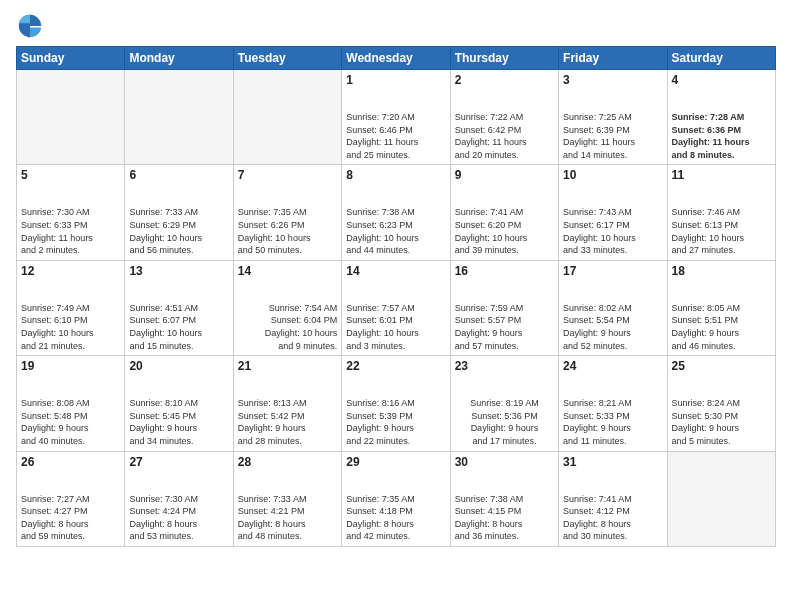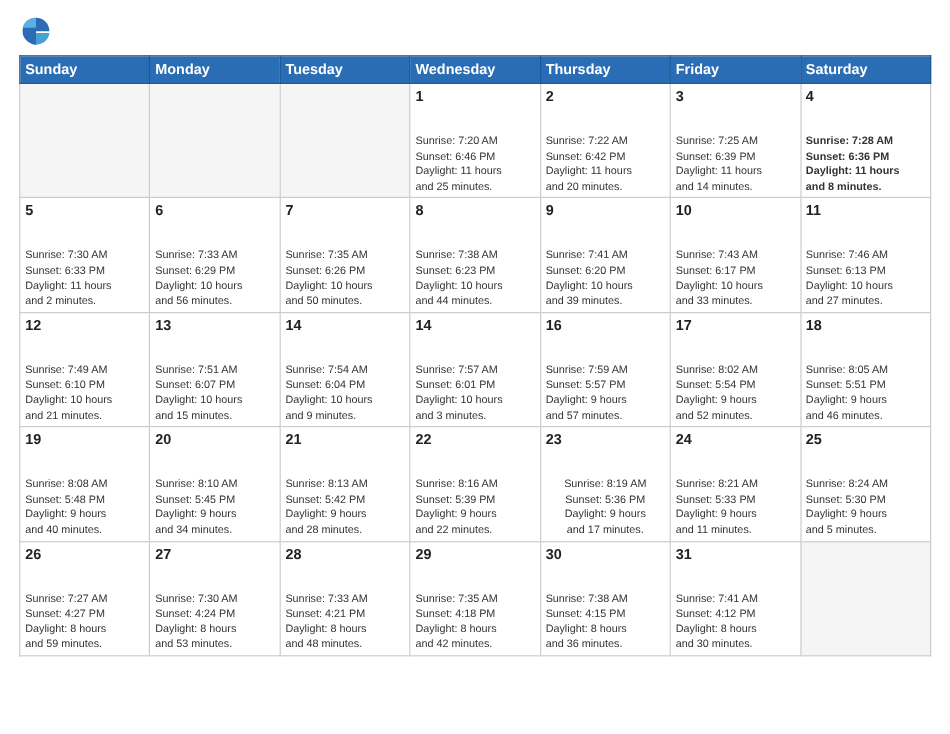--- a/index.html
+++ b/index.html
@@ -224,28 +224,28 @@
         <tr class="week-row">
           <td>
             <span class="day-number">12</span>
             <div class="day-info" style="white-space: pre-line;">Sunrise: 7:49 AM
 Sunset: 6:10 PM
 Daylight: 10 hours
 and 21 minutes.</div>
           </td>
           <td>
             <span class="day-number">13</span>
-            <div class="day-info" style="white-space: pre-line;">Sunrise: 7:51 AM
+            <div class="day-info" style="white-space: pre-line;">Sunrise: 4:51 AM
 Sunset: 6:07 PM
 Daylight: 10 hours
 and 15 minutes.</div>
           </td>
           <td>
             <span class="day-number">14</span>
-            <div class="day-info" style="white-space: pre-line;">Sunrise: 7:54 AM
+            <div class="day-info" style="white-space: pre-line; text-align: right;">Sunrise: 7:54 AM
 Sunset: 6:04 PM
 Daylight: 10 hours
 and 9 minutes.</div>
           </td>
           <td>
             <span class="day-number">14</span>
             <div class="day-info" style="white-space: pre-line;">Sunrise: 7:57 AM
 Sunset: 6:01 PM
 Daylight: 10 hours
 and 3 minutes.</div>

